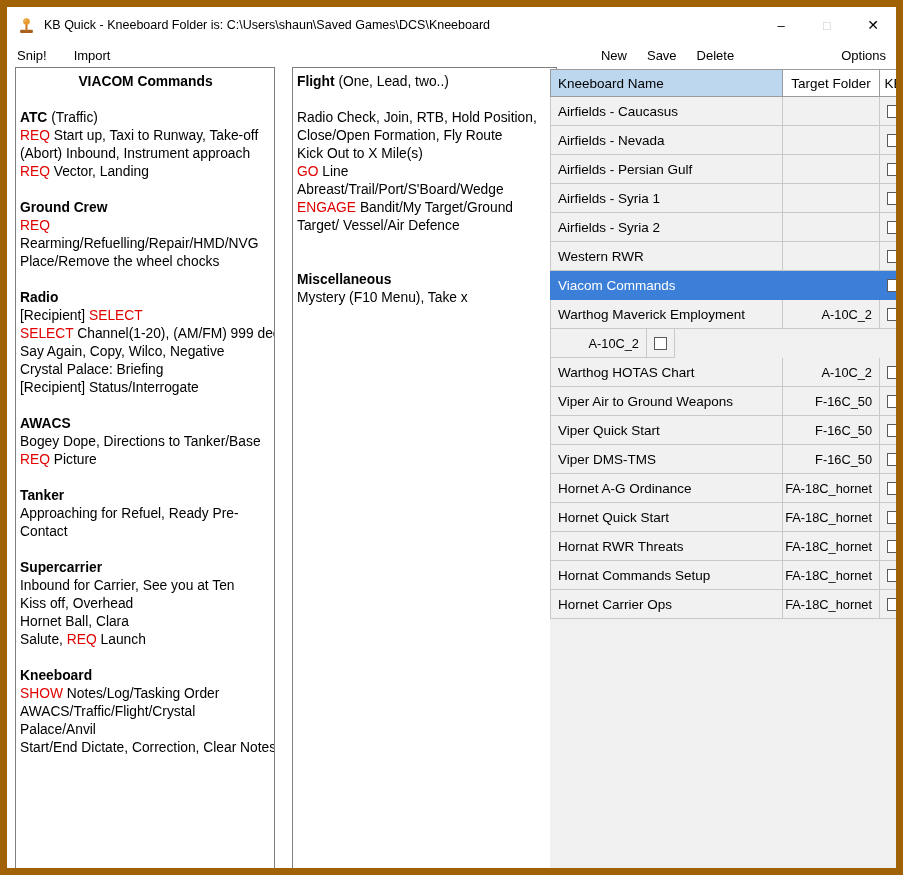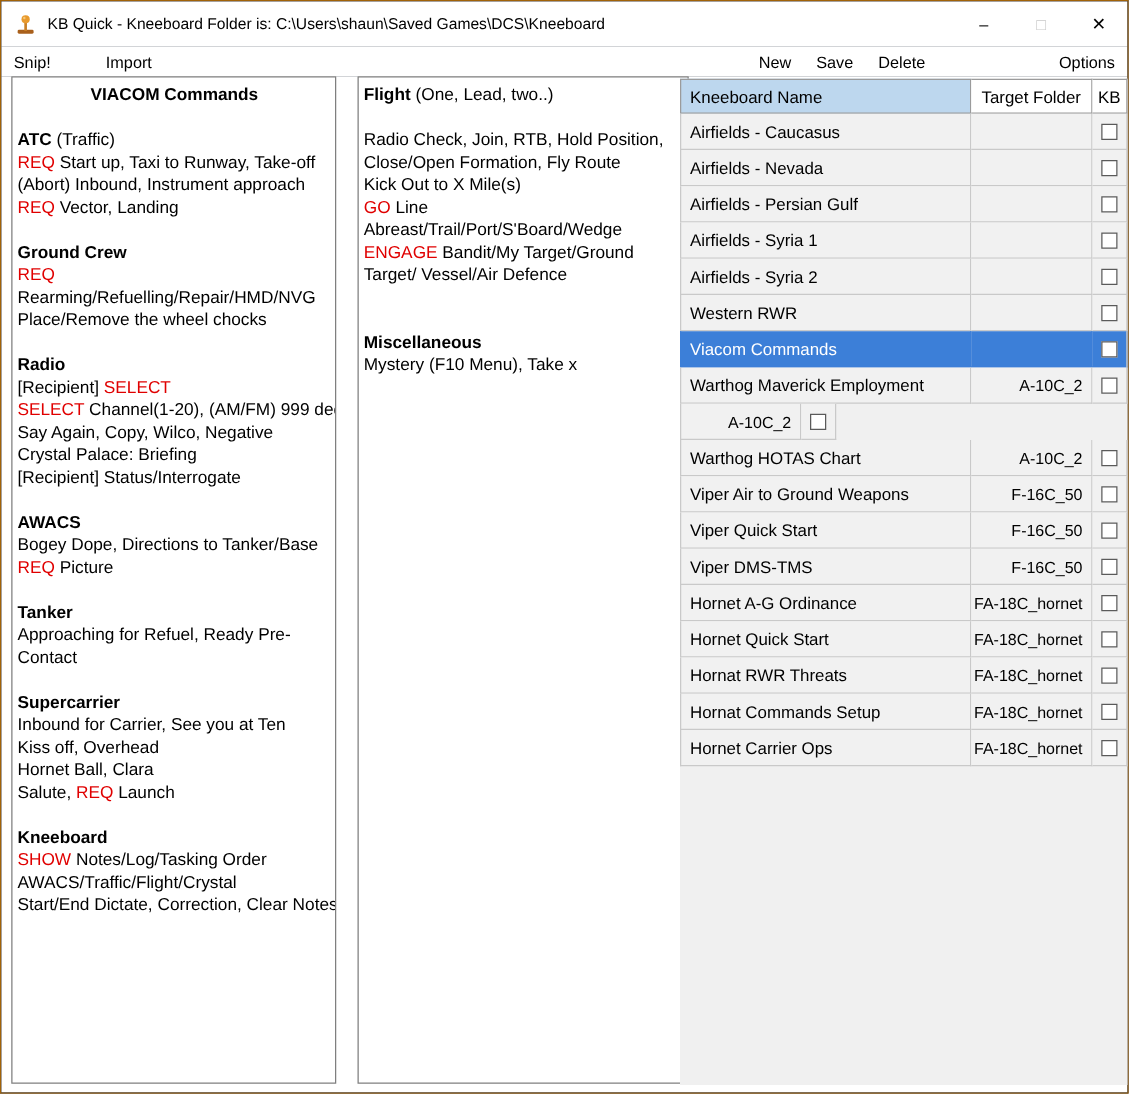--- a/index.html
+++ b/index.html
@@ -6,22 +6,22 @@
   html,body { background:#ffffff; }
   body {
     width:903px; height:875px;
     font-family:"Liberation Sans", sans-serif;
     color:#000;
     overflow:hidden;
   }
   .window {
     position:relative;
     width:903px; height:875px;
-    background:#0f172a;
-    border:1px solid #a16207;
+    background:#e5e5e5;
+    border:7px solid #a16207;
     overflow:hidden;
   }
   
   .titlebar {
     height:36px;
     display:flex; align-items:center;
     padding-left:11px;
     background:#fff;
   }
   .app-icon { width:17px; height:17px; margin-right:9px; flex:0 0 auto; }
@@ -36,21 +36,21 @@
   .win-btn.close { font-size:14px; }
   
   .menubar {
     height:24px;
     display:flex; align-items:center;
     padding:0 10px;
     font-size:13px;
     background:#fff;
   }
   .menu-item { white-space:nowrap; cursor:default; }
-  .menu-import { margin-left:44px; }
+  .menu-import { margin-left:27px; }
   .menu-group-center { margin-left:auto; display:flex; gap:20px; }
   .menu-options { margin-left:107px; }
   
   .content { position:absolute; top:60px; left:0; right:0; bottom:0; background:#fff; }
   .panel {
     position:absolute; top:0;
     height:806px;
     border:1px solid #7f7f7f;
     background:#fff;
     padding:5px 3px 4px 4px;
@@ -173,20 +173,21 @@
           <div class="pline">&nbsp;</div>
           <div class="pline"><span class="b">Supercarrier</span></div>
           <div class="pline"><span>Inbound for Carrier, See you at Ten</span></div>
           <div class="pline"><span>Kiss off, Overhead</span></div>
           <div class="pline"><span>Hornet Ball, Clara</span></div>
           <div class="pline"><span>Salute, </span><span class="r">REQ</span><span> Launch</span></div>
           <div class="pline">&nbsp;</div>
           <div class="pline"><span class="b">Kneeboard</span></div>
           <div class="pline"><span class="r">SHOW</span><span> Notes/Log/Tasking Order</span></div>
           <div class="pline"><span>AWACS/Traffic/Flight/Crystal</span></div>
+          <div class="pline"><span>Palace/Anvil</span></div>
           <div class="pline"><span>Start/End Dictate, Correction, Clear Notes</span></div>
         </div>
     </div>
 
     <div class="panel flight">
       <div>
           <div class="pline"><span class="b">Flight</span><span> (One, Lead, two..)</span></div>
           <div class="pline">&nbsp;</div>
           <div class="pline"><span>Radio Check, Join, RTB, Hold Position,</span></div>
           <div class="pline"><span>Close/Open Formation, Fly Route</span></div>

